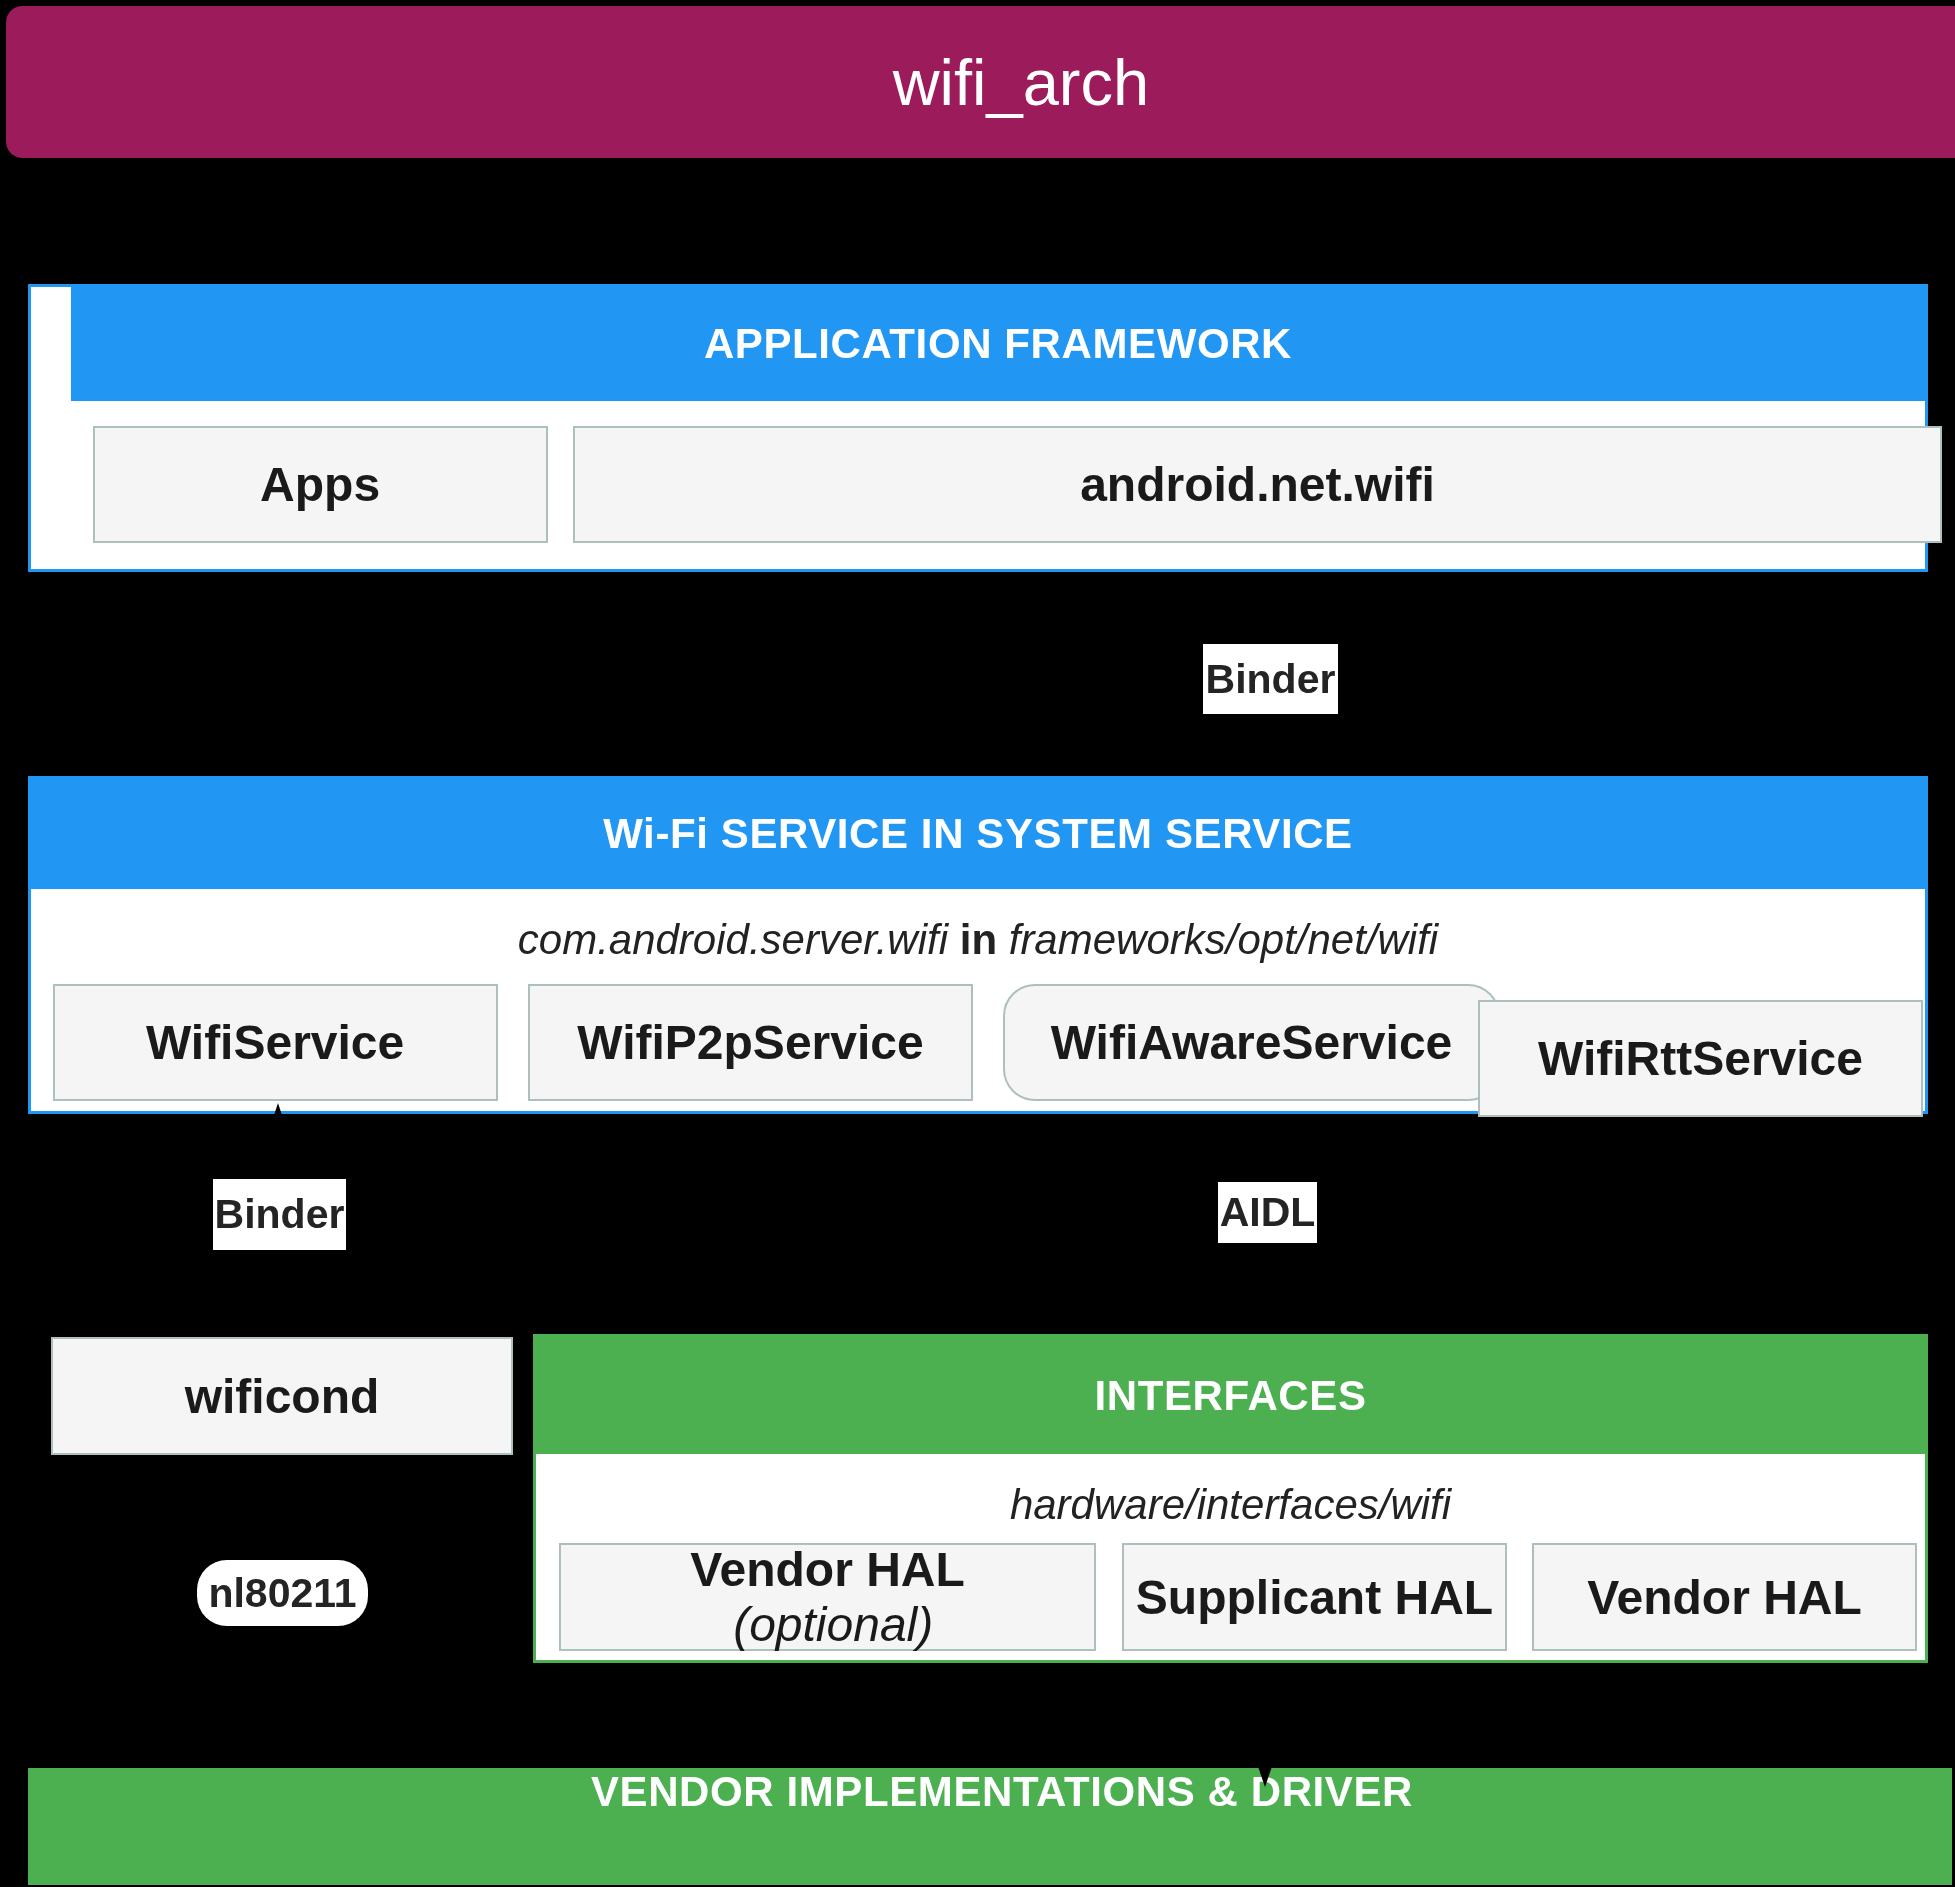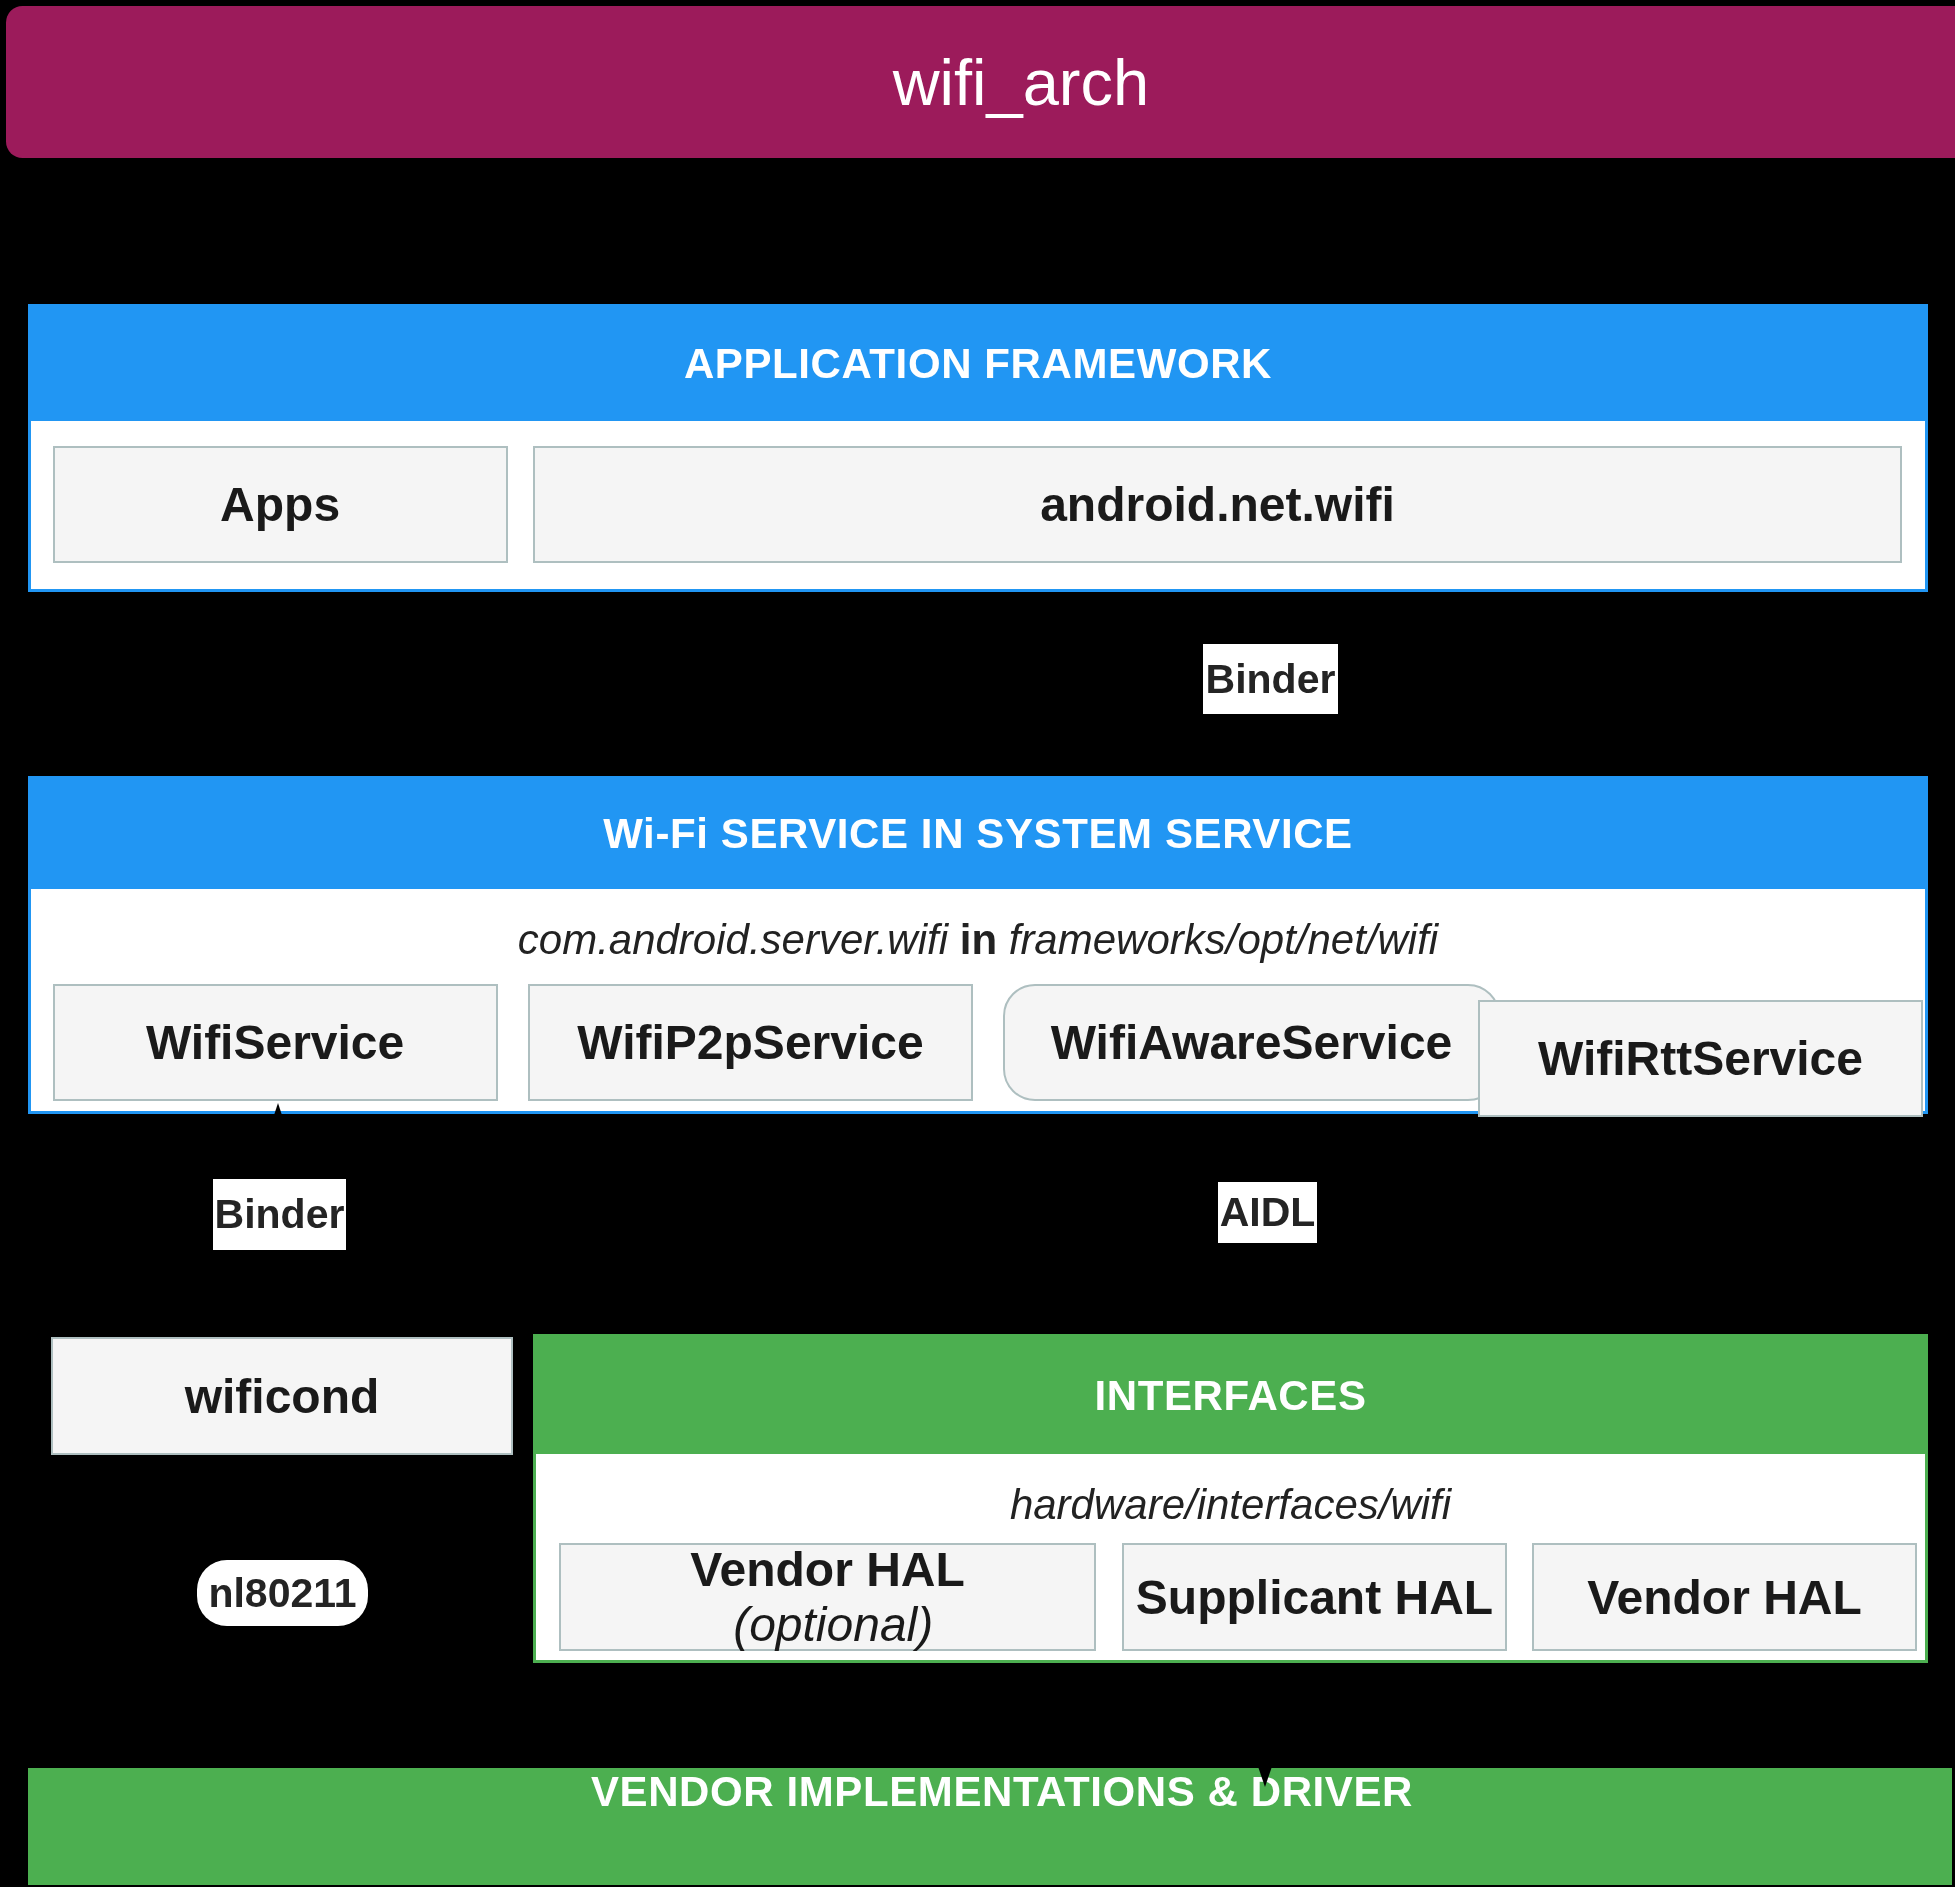--- a/index.html
+++ b/index.html
@@ -124,21 +124,21 @@
 </style>
 </head>
 <body>
 
 <div class="canvas">
 
   <div class="titlebar">
     <span>wifi_arch</span>
   </div>
 
-  <div class="sec blue" style="left:28px; top:304px; width:1900px; height:288px;">
+  <div class="sec blue" style="left:28px; top:284px; width:1900px; height:288px;padding-left:40px;">
     <div class="sec-hdr" style="height:114px;">APPLICATION FRAMEWORK</div>
     <div class="sec-body">
       <div class="box" style="left:21.6px; top:25.4px; width:455px; height:117px;">Apps</div>
       <div class="box" style="left:502px; top:25.4px; width:1369px; height:117px;">android.net.wifi</div>
     </div>
   </div>
 
   <div class="conn-label" style="left:1203px; top:644px; width:135px; height:70px;">Binder</div>
 
   <div class="sec blue" style="left:28px; top:776px; width:1900px; height:338px;">

